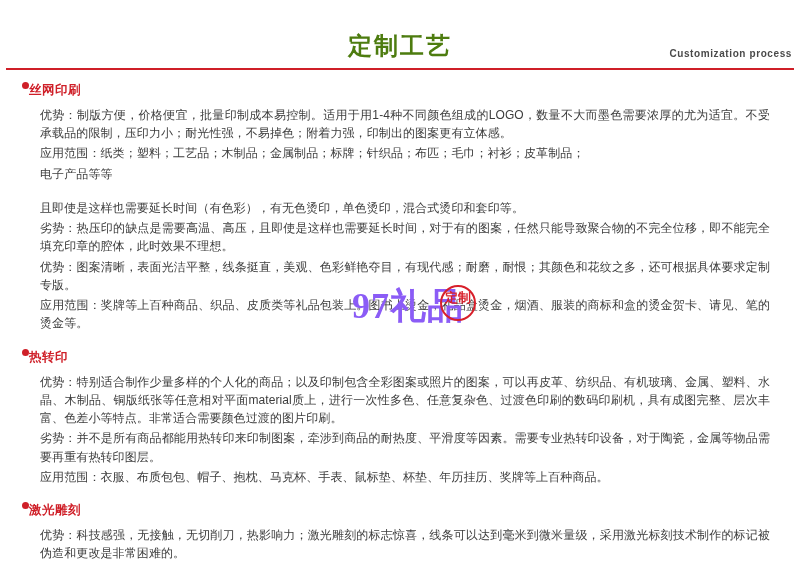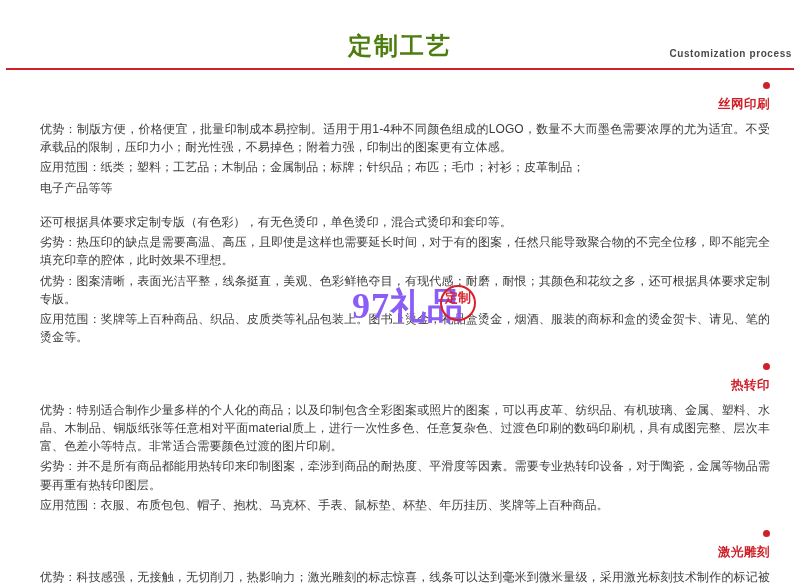--- a/index.html
+++ b/index.html
@@ -56,24 +56,22 @@
   }
   
   .content {
     padding: 10px 30px 0 22px;
   }
   .section {
     margin-bottom: 16px;
   }
   .section-head {
     display: flex;
-    align-items: flex-end;
-    gap: 7px;
+    align-items: flex-start;
     margin-bottom: 7px;
-    flex-direction: column;
   }
   .bullet {
     width: 7px;
     height: 7px;
     border-radius: 50%;
     background: #cf1f28;
     display: inline-block;
     flex: 0 0 auto;
   }
   .section-title {
@@ -140,21 +138,21 @@
       <div class="section-head">
         <span class="bullet"></span>
         <span class="section-title">丝网印刷</span>
       </div>
       <p class="para">优势：制版方便，价格便宜，批量印制成本易控制。适用于用1-4种不同颜色组成的LOGO，数量不大而墨色需要浓厚的尤为适宜。不受承载品的限制，压印力小；耐光性强，不易掉色；附着力强，印制出的图案更有立体感。</p>
       <p class="para">应用范围：纸类；塑料；工艺品；木制品；金属制品；标牌；针织品；布匹；毛巾；衬衫；皮革制品；</p>
       <p class="para">电子产品等等</p>
     </div>
 
     <div class="section">
-      <p class="para">还可根据具体要求定制专版（有色彩），有无色烫印，单色烫印，混合式烫印和套印等。</p>
+      <p class="para">且即使是这样也需要延长时间（有色彩），有无色烫印，单色烫印，混合式烫印和套印等。</p>
       <p class="para">劣势：热压印的缺点是需要高温、高压，且即使是这样也需要延长时间，对于有的图案，任然只能导致聚合物的不完全位移，即不能完全填充印章的腔体，此时效果不理想。</p>
       <p class="para">优势：图案清晰，表面光洁平整，线条挺直，美观、色彩鲜艳夺目，有现代感；耐磨，耐恨；其颜色和花纹之多，还可根据具体要求定制专版。</p>
       <p class="para">应用范围：奖牌等上百种商品、织品、皮质类等礼品包装上。图书上烫金，礼品盒烫金，烟酒、服装的商标和盒的烫金贺卡、请见、笔的烫金等。</p>
     </div>
 
     <div class="section">
       <div class="section-head">
         <span class="bullet"></span>
         <span class="section-title">热转印</span>
       </div>

